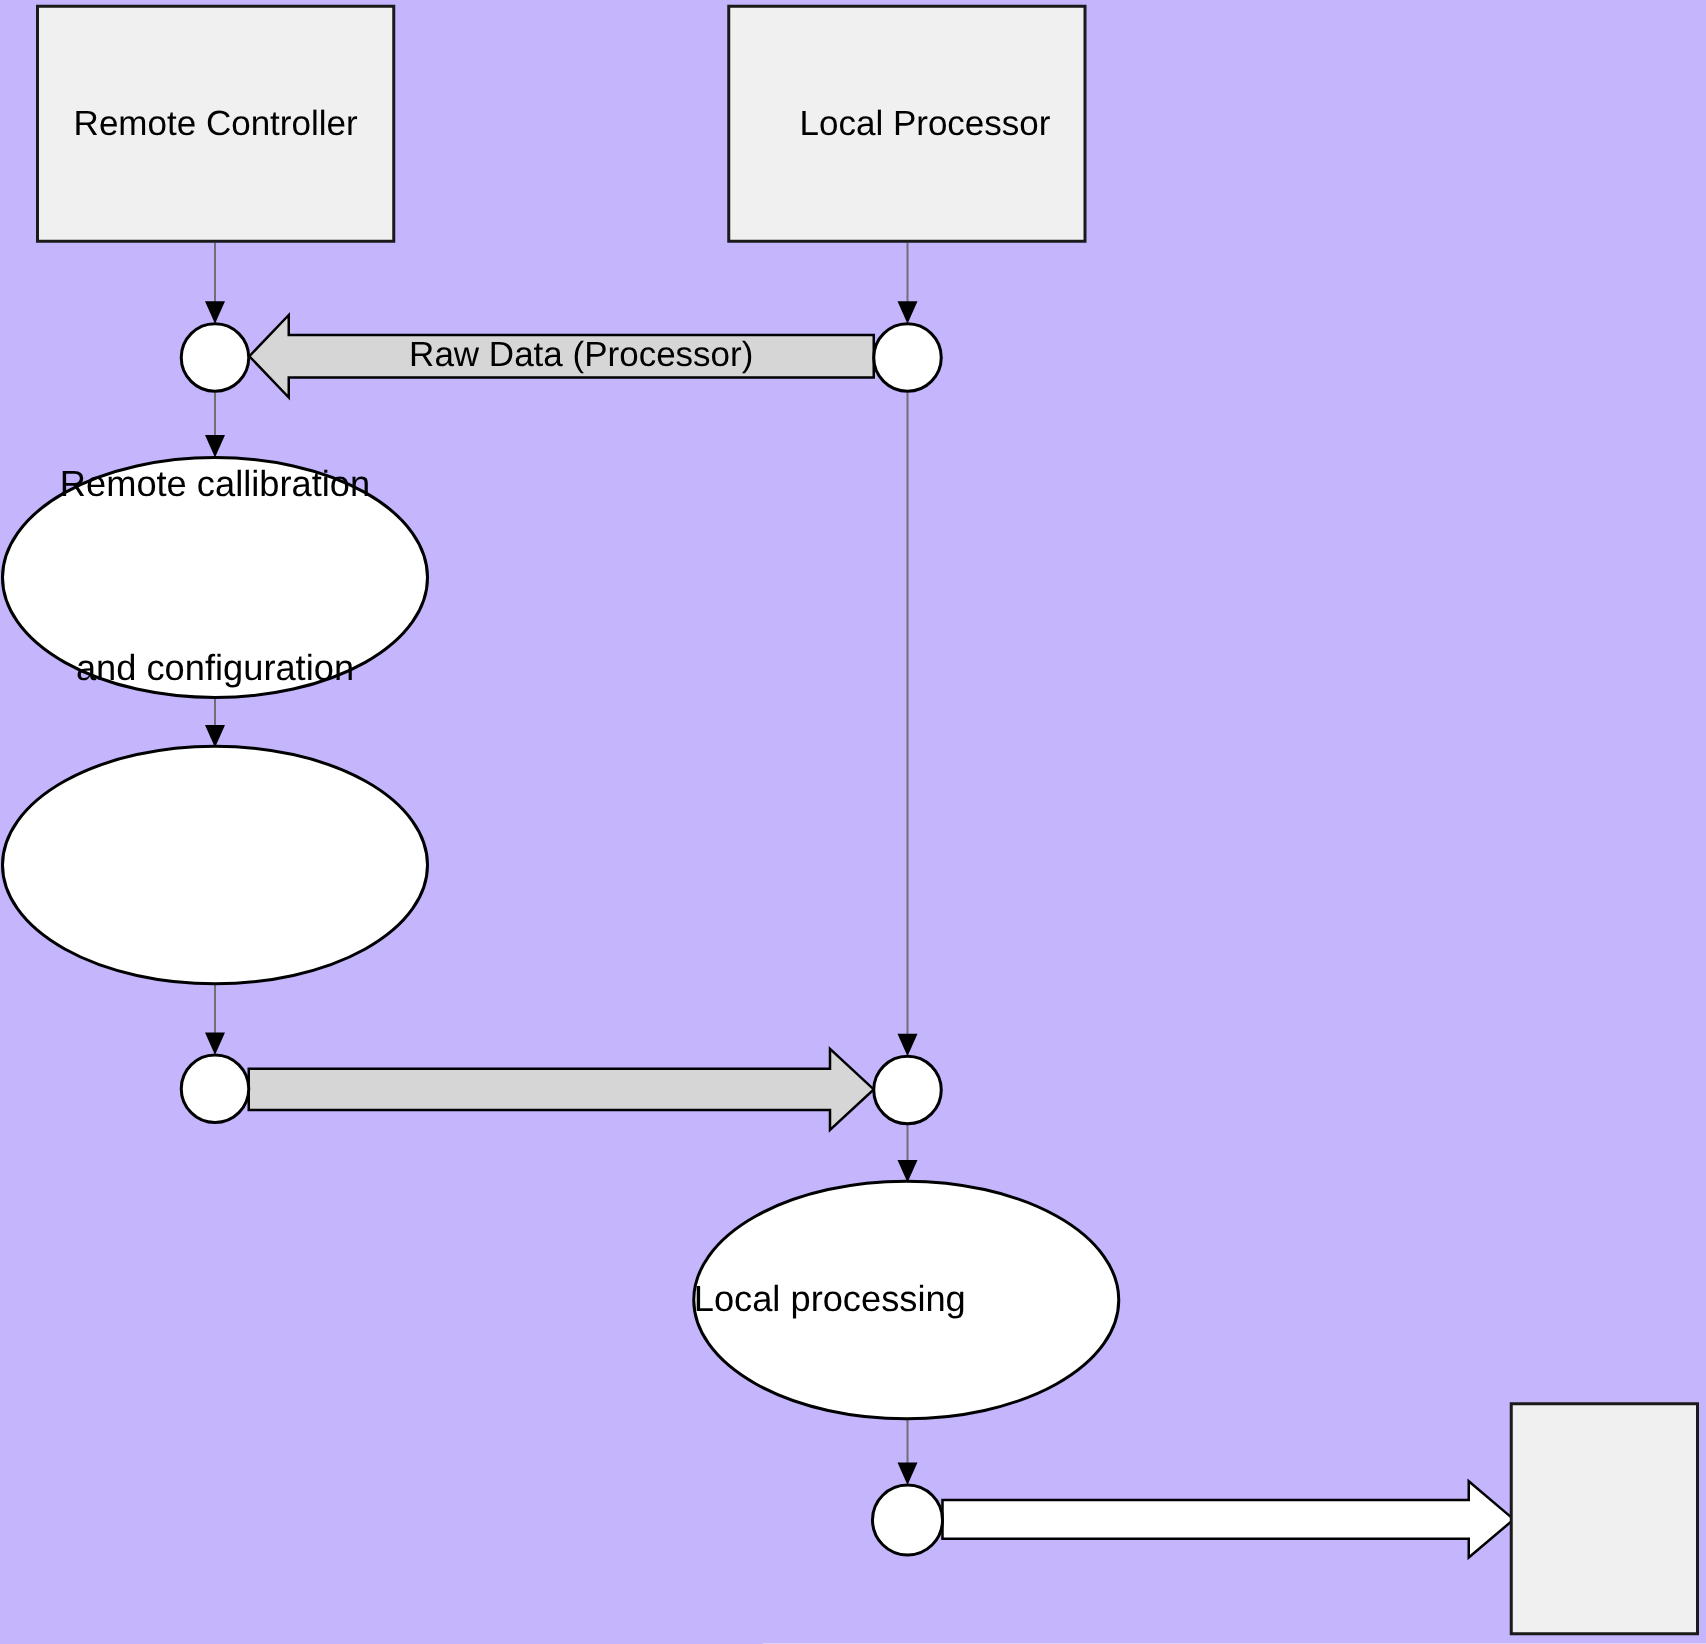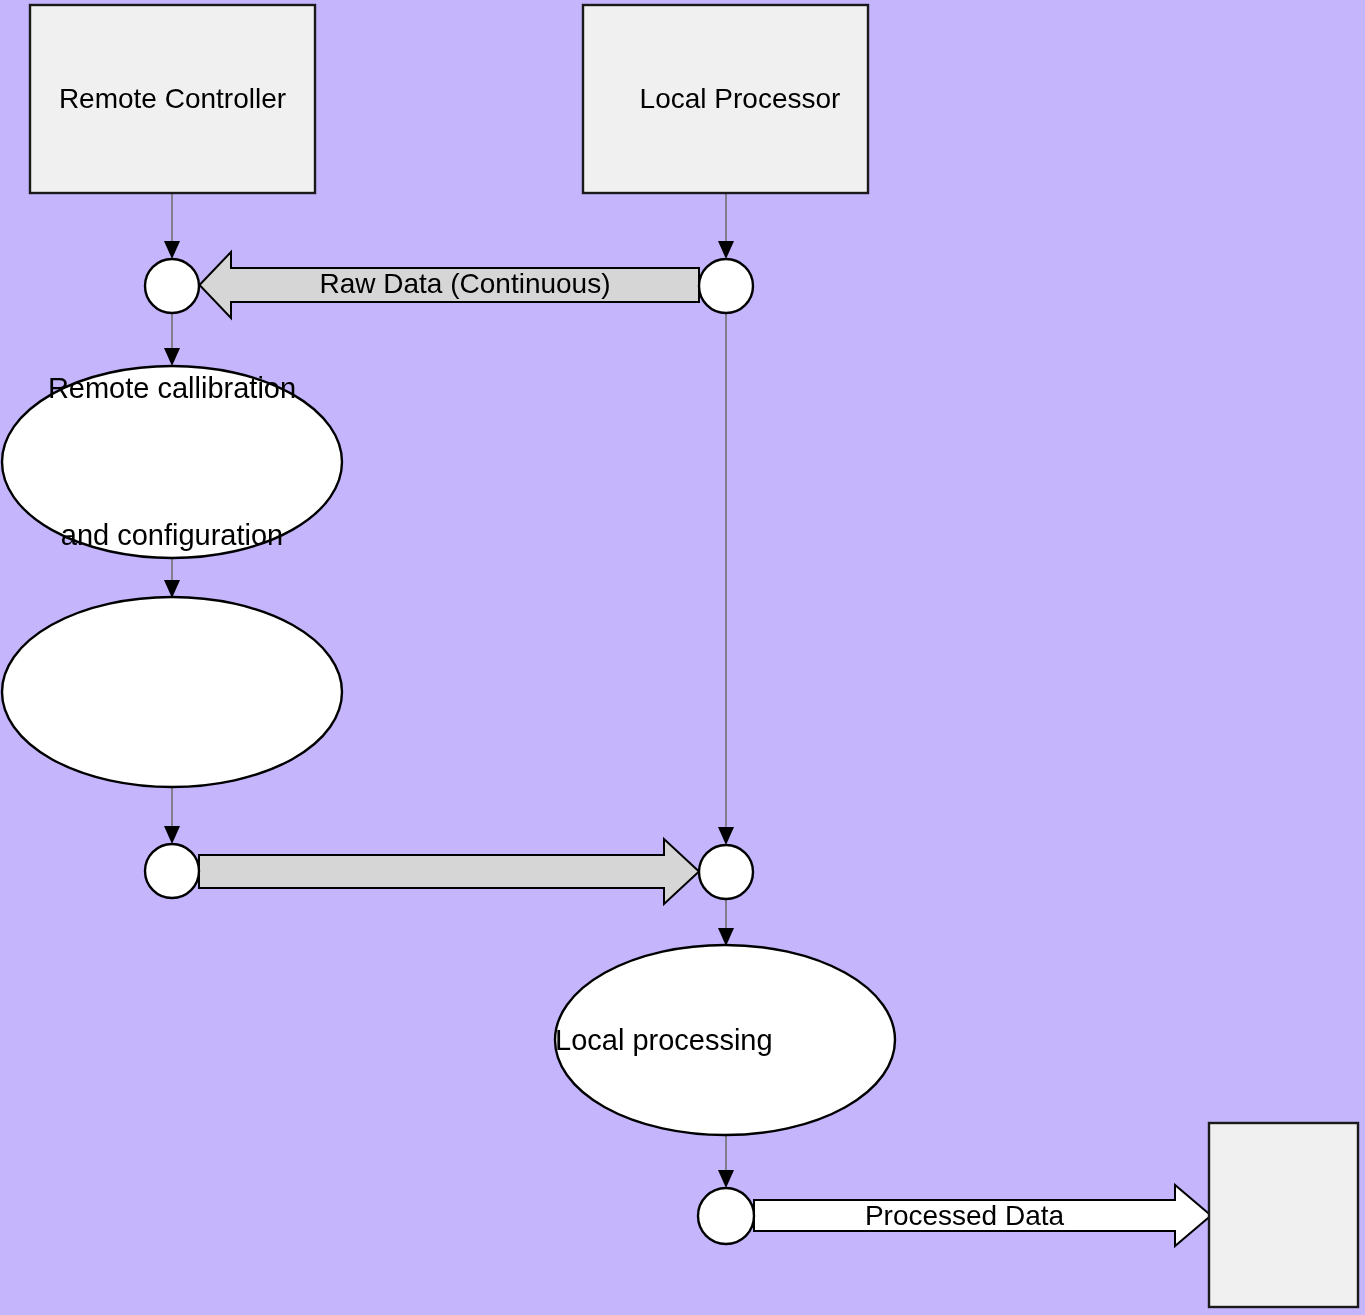--- a/index.html
+++ b/index.html
@@ -99,18 +99,17 @@
 
   <div class="label ellipse-label multiline" style="left:2px; top:366px; width:340px; height:192px;">
     <span class="line">Remote callibration</span>
     <span class="line">and configuration</span>
   </div>
 
 
   <div class="label ellipse-label" style="left:555px; top:945px; width:340px; height:190px;">Local processing</div>
 
 
-  <div class="label flow-label" style="left:231px; top:266px; width:468px; height:36px;">Raw Data (Continuous)</div>
+  <div class="label flow-label" style="left:231px; top:266px; width:468px; height:36px;">Raw Data (Processor)</div>
 
 
-  <div class="label flow-label" style="left:754px; top:1198px; width:421px; height:36px;">Processed Data</div>
 
 </div>
 
 </body></html>

